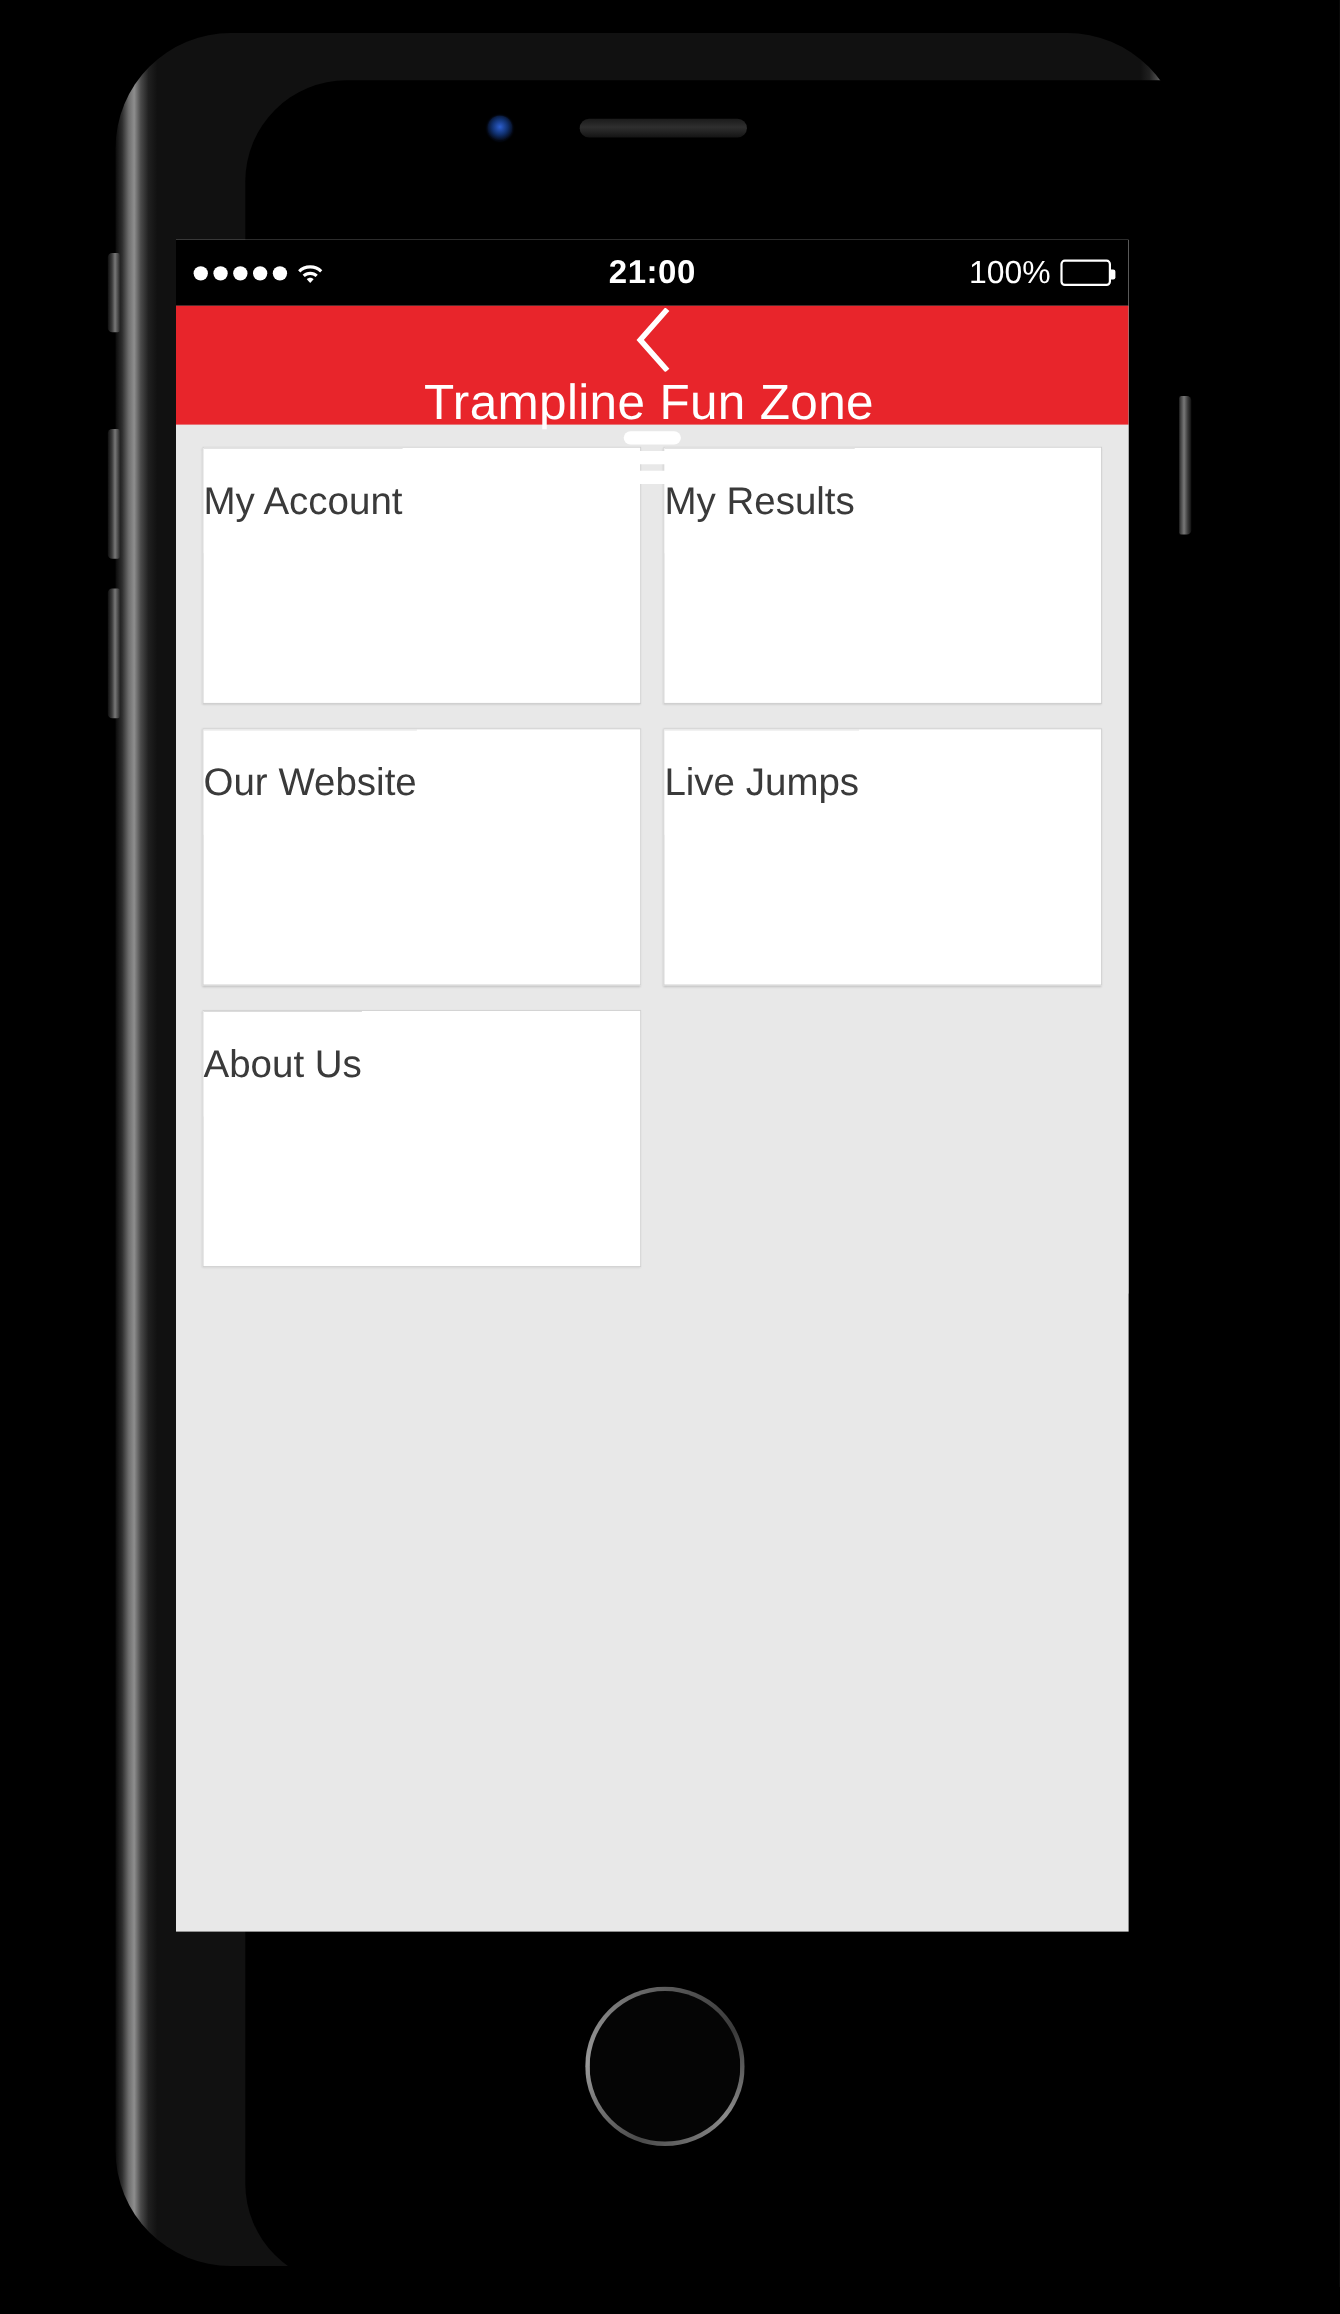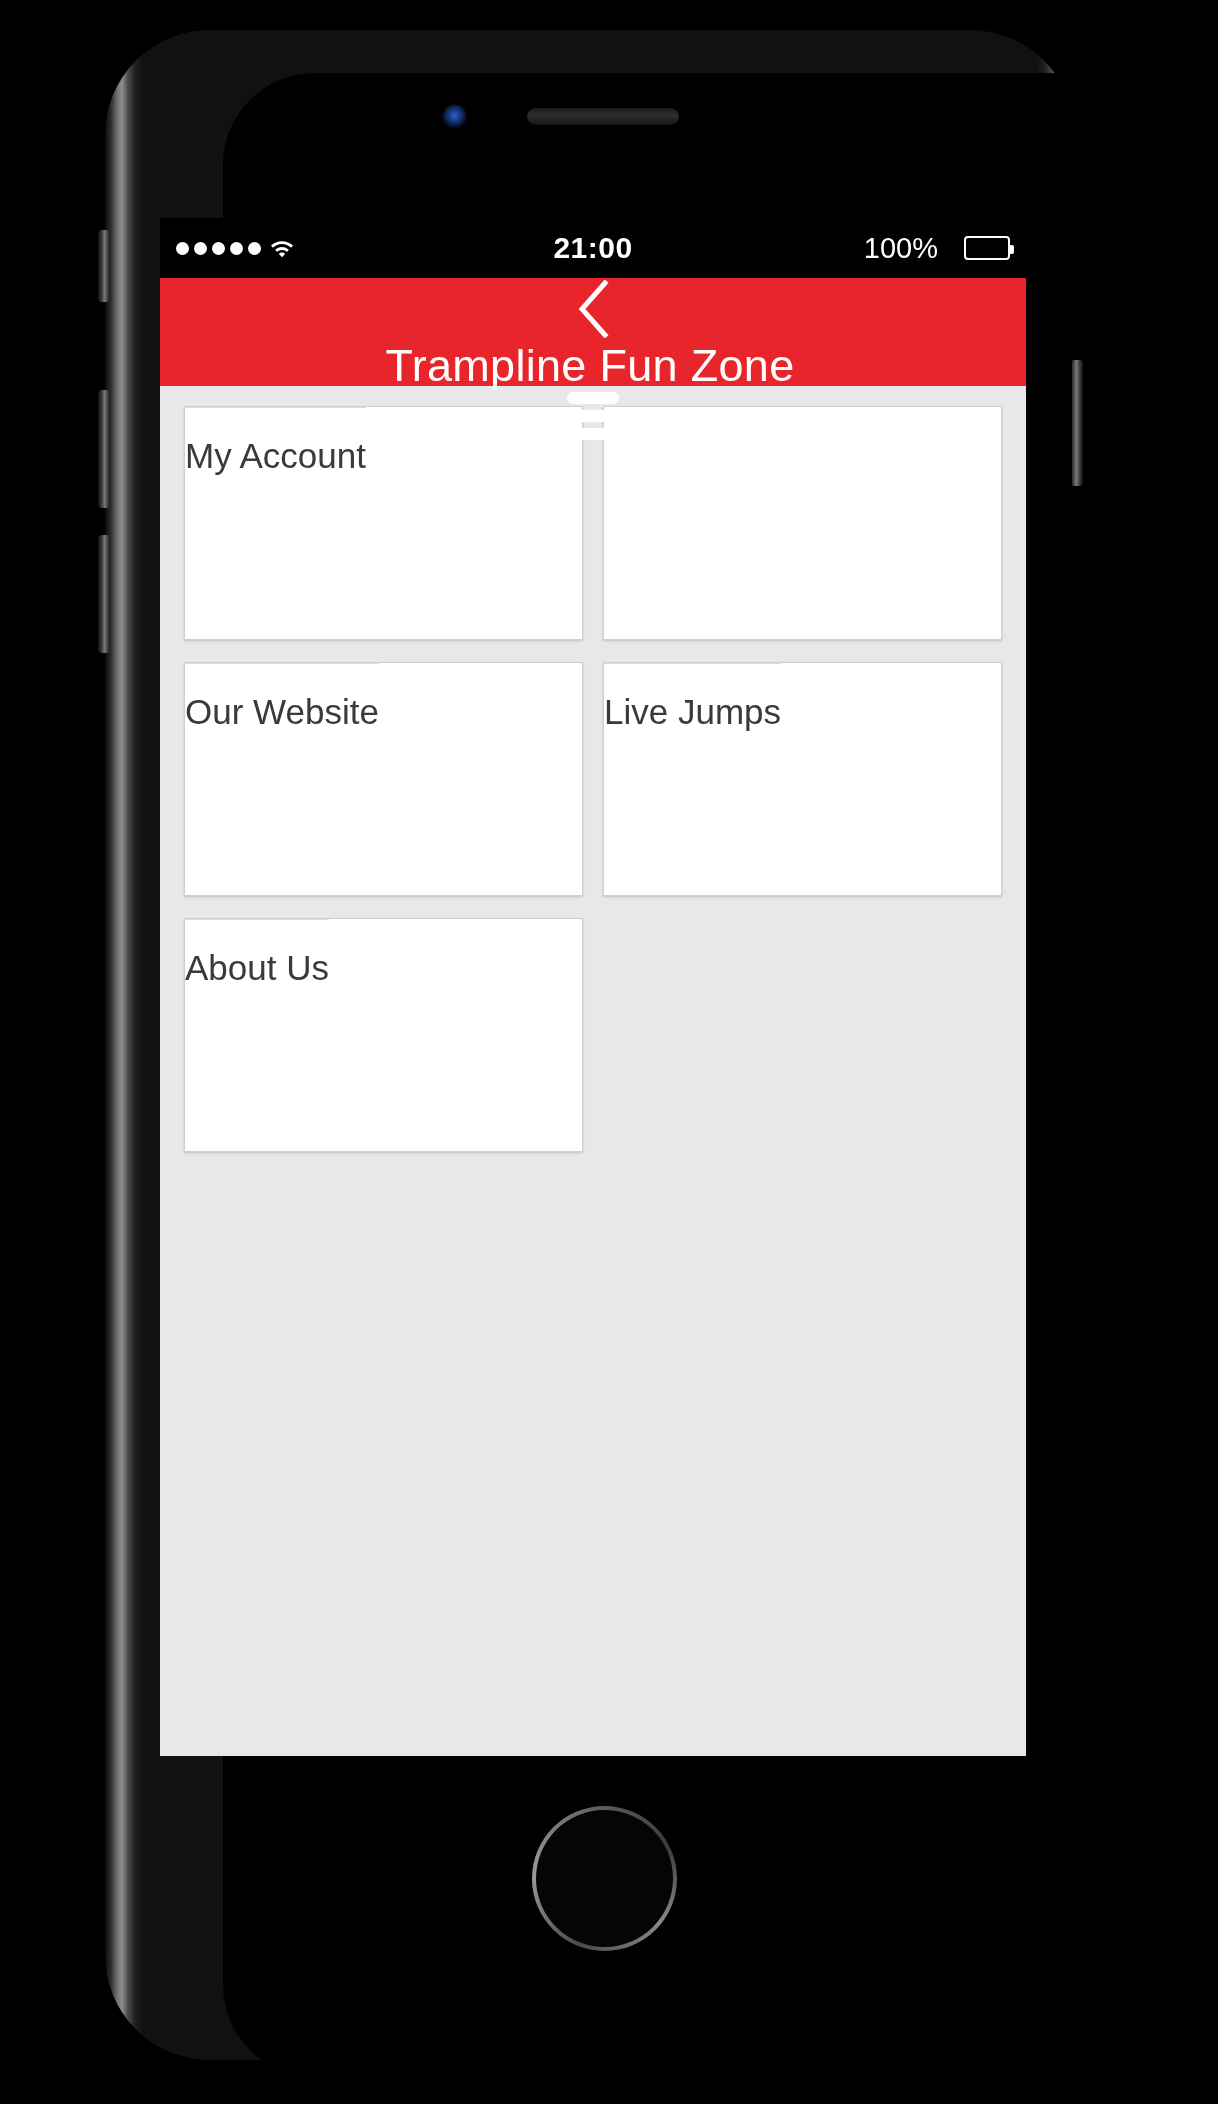--- a/index.html
+++ b/index.html
@@ -97,21 +97,21 @@
   .status-bar {
     height: 60px;
     background: #000000;
     display: flex;
     align-items: center;
     padding: 0 16px;
     color: #ffffff;
   }
   .status-left { display: flex; align-items: center; gap: 9px; flex: 1 1 0; }
   .status-center { flex: 0 0 auto; }
-  .status-right { display: flex; align-items: center; justify-content: flex-end; gap: 26px; flex: 1 1 0; }
+  .status-right { display: flex; align-items: center; justify-content: flex-end; gap: 9px; flex: 1 1 0; }
 
   .signal-dots { display: flex; gap: 5px; align-items: center; }
   .signal-dots i { width: 13px; height: 13px; border-radius: 50%; background: #fff; display: block; }
 
   .wifi-icon { width: 24px; height: 19px; display: block; }
 
   .status-time { font-size: 30px; font-weight: 600; letter-spacing: 0.5px; color: #fff; }
   .battery-pct { font-size: 29px; font-weight: 500; color: #fff; }
   .battery-icon {
     position: relative; width: 46px; height: 24px;
@@ -322,20 +322,21 @@
               <rect x="22" y="50" width="17" height="14" fill="#ffffff" stroke="#3a3a3a" stroke-width="3"></rect>
               <rect x="44" y="34" width="17" height="48" fill="#3a3a3a"></rect>
               <rect x="44" y="34" width="17" height="18" fill="#ffffff" stroke="#3a3a3a" stroke-width="3"></rect>
               <rect x="66" y="14" width="17" height="68" fill="#3a3a3a"></rect>
               <rect x="66" y="14" width="17" height="26" fill="#ffffff" stroke="#3a3a3a" stroke-width="3"></rect>
               <rect x="85" y="26" width="10" height="56" fill="#3a3a3a"></rect>
               <rect x="85" y="26" width="10" height="14" fill="#ffffff" stroke="#3a3a3a" stroke-width="3"></rect>
             </svg>
           </div>
         </div>
+        <div class="tile-label">My Results</div>
       </div>
 
 
       <div class="tile">
         <div class="tile-photo bg-5">
           <div class="icon-badge">
             <svg width="74" height="104" viewBox="0 0 74 104">
               <rect x="5" y="5" width="64" height="94" rx="32" ry="32" fill="none" stroke="#3a3a3a" stroke-width="6"></rect>
               <line x1="37" y1="22" x2="37" y2="46" stroke="#3a3a3a" stroke-width="6" stroke-linecap="round"></line>
             </svg>

